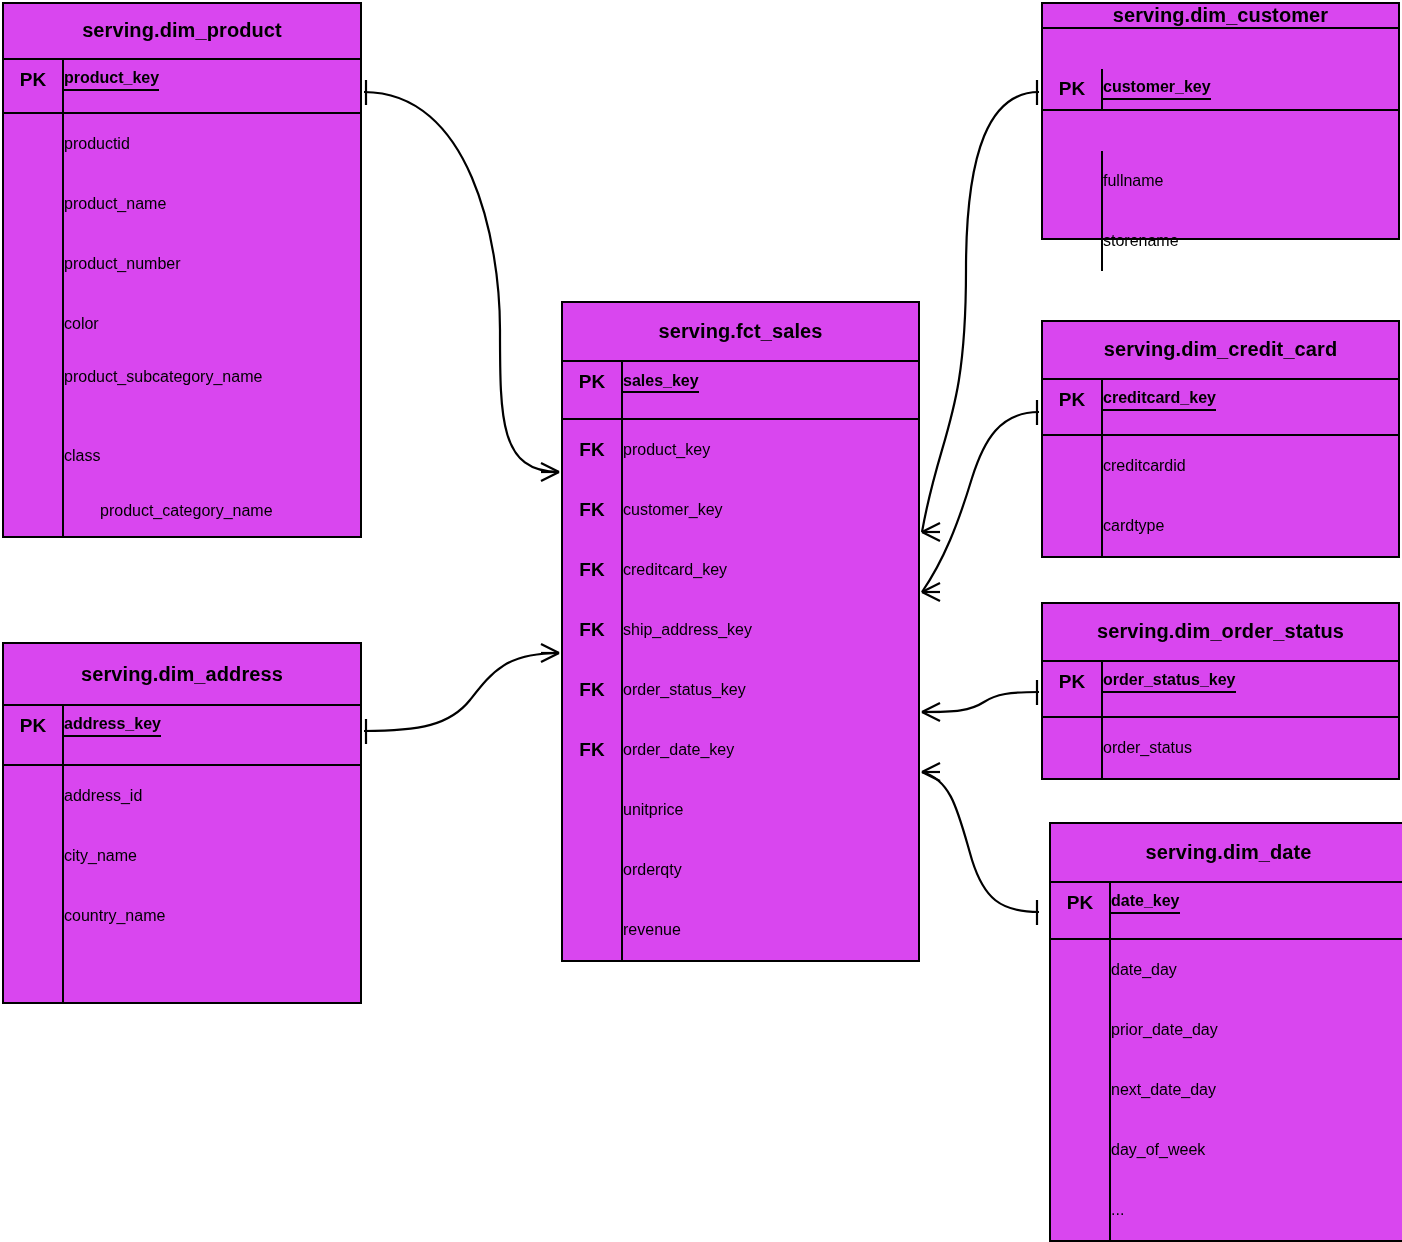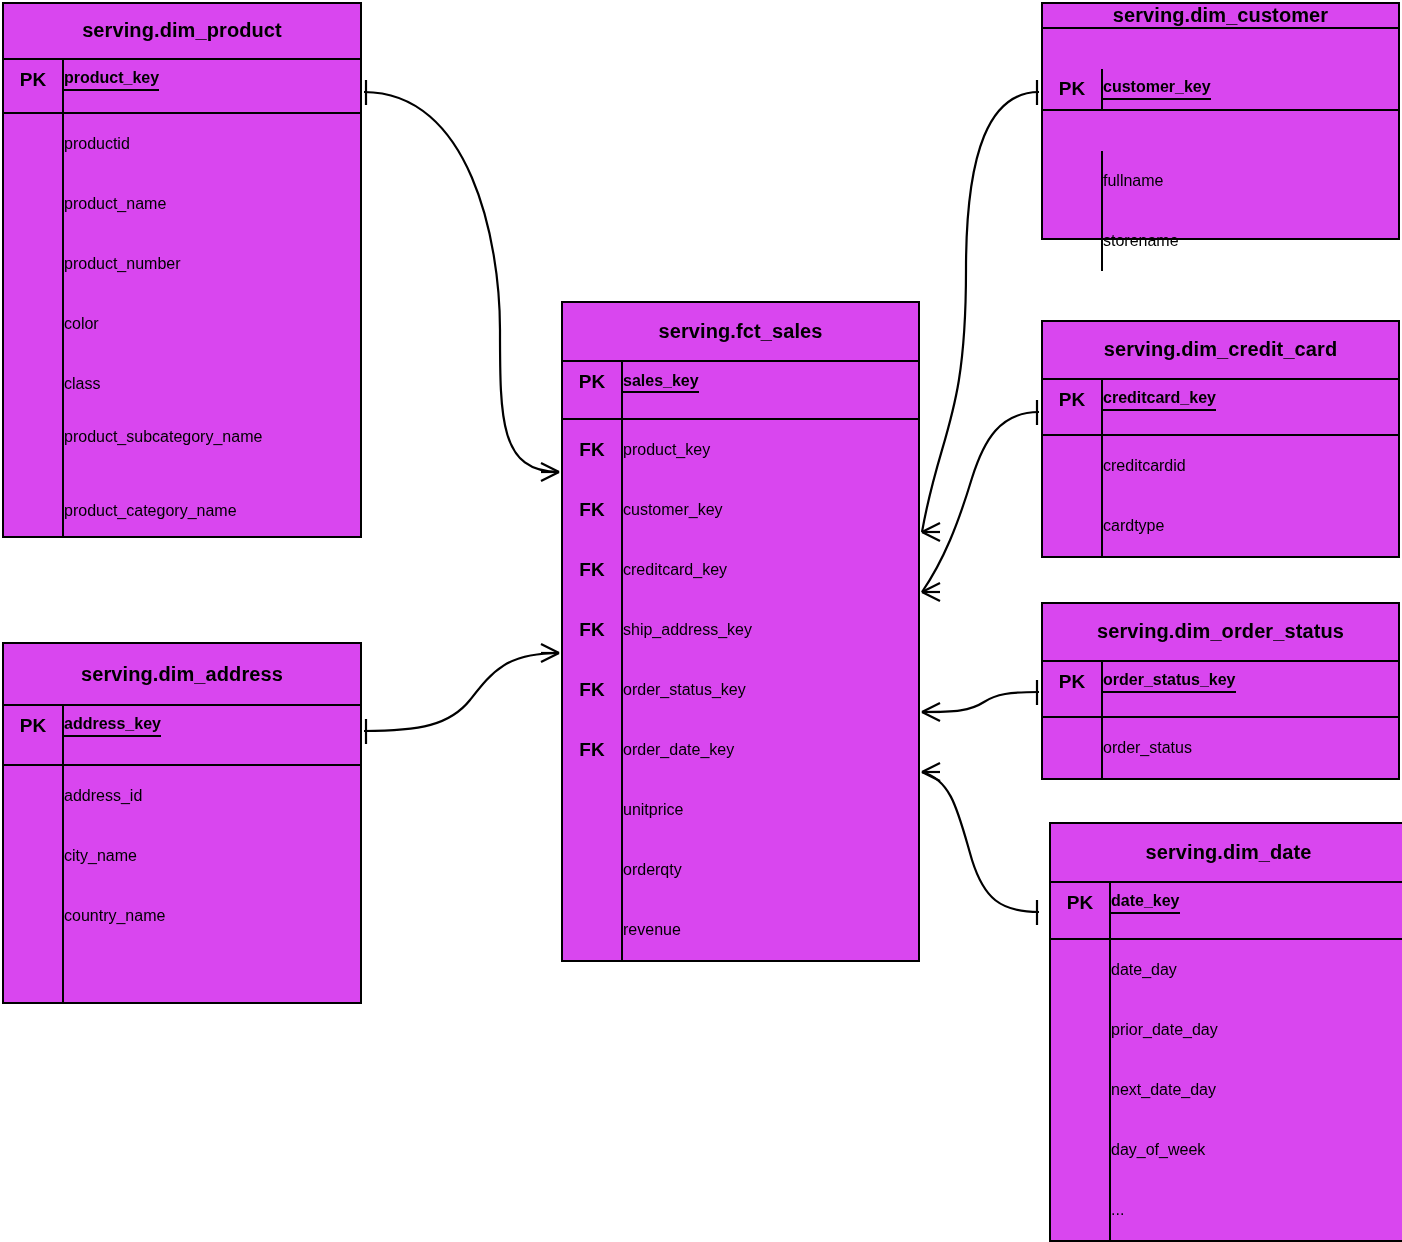--- a/index.html
+++ b/index.html
@@ -129,23 +129,23 @@
     </div>
     <div class="attr-section">
       <div class="key-col">
         <div class="key-cell blank"></div>
       </div>
       <div class="name-col">
         <div class="name-cell">productid</div>
         <div class="name-cell">product_name</div>
         <div class="name-cell">product_number</div>
         <div class="name-cell">color</div>
+        <div class="name-cell wrap" style="height:72px;">product_subcategory_name</div>
         <div class="name-cell">class</div>
-        <div class="name-cell wrap" style="height:72px;">product_subcategory_name</div>
-        <div class="name-cell" style="height:50px;">product_category_name</div>
+        <div class="name-cell" style="height:50px;margin-left:36px;">product_category_name</div>
       </div>
     </div>
   </div>
 
   <div class="entity" style="left:2px; top:642px; width:360px; height:362px;">
     <div class="entity-title">serving.dim_address</div>
     <div class="pk-section">
       <div class="key-col">
         <div class="key-cell">PK</div>
       </div>

